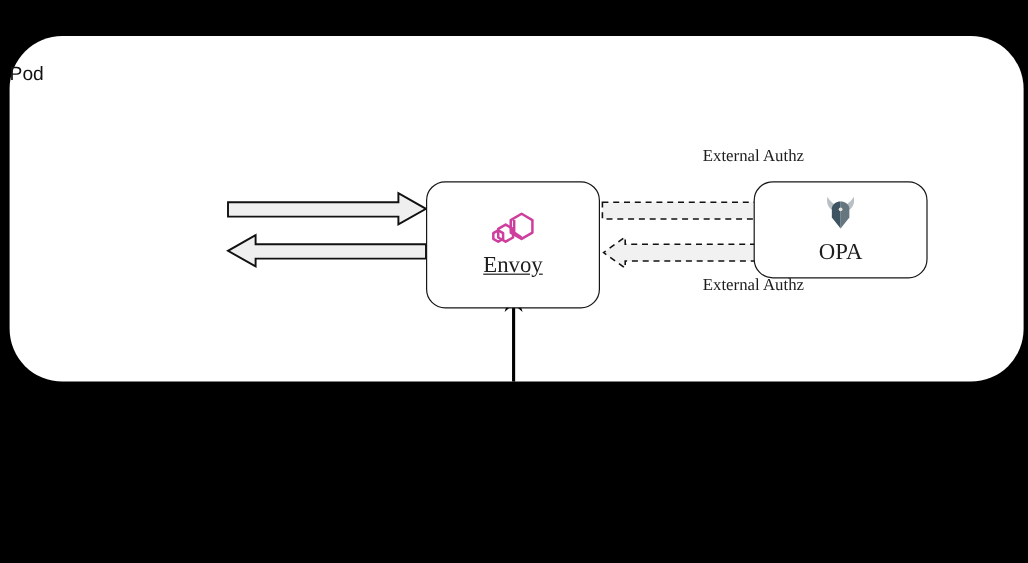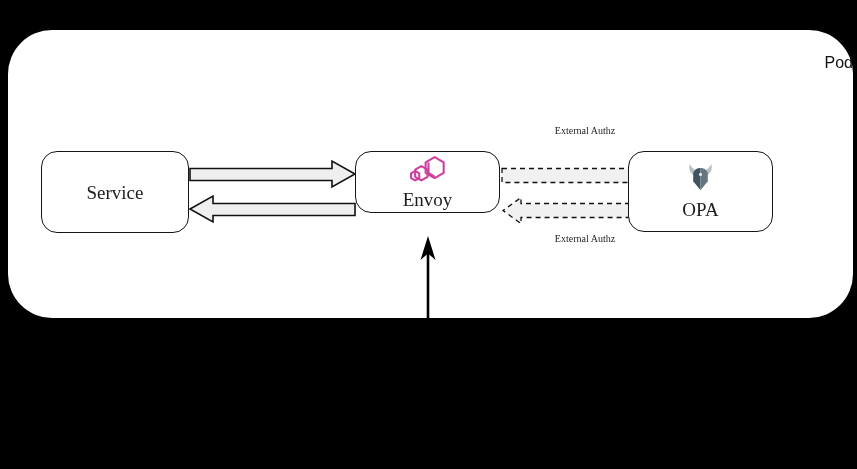--- a/index.html
+++ b/index.html
@@ -24,21 +24,21 @@
     width: 845px;
     height: 288px;
     background: #ffffff;
     border-radius: 44px;
   }
   .pod-label {
     position: absolute;
     left: 0;
     top: 24px;
     width: 100%;
-    text-align: right;
+    text-align: left;
     font-family: "Liberation Sans", sans-serif;
     font-size: 16px;
     color: #111111;
   }
   .arrows {
     position: absolute;
     left: 0;
     top: 0;
   }
   .node {
@@ -52,28 +52,28 @@
     align-items: center;
     justify-content: center;
     color: #1d1d1d;
   }
   .node .node-label {
     font-size: 19px;
     line-height: 21px;
     color: #1d1d1d;
   }
   .node-service { left: 41px;  top: 151px; width: 148px; height: 82px; }
-  .node-envoy   { left: 355px; top: 151px; width: 145px; height: 62px; }
+  .node-envoy   { left: 355px; top: 151px; width: 145px; height: 106px; text-decoration: underline; }
   .node-opa     { left: 628px; top: 151px; width: 145px; height: 81px; }
   .node .icon { display: block; margin-bottom: 1px; }
   .edge-label {
     position: absolute;
     width: 170px;
-    text-align: center;
-    font-size: 10px;
+    text-align: right;
+    font-size: 14px;
     line-height: 17.5px;
     color: #1d1d1d;
   }
   .edge-label span { display: block; }
   .label-request  { left: 500px; top: 122px; }
   .label-response { left: 500px; top: 230px; }
 </style>
 </head>
 <body>
 
@@ -90,23 +90,20 @@
     <path d="M 355,203.5 L 213,203.5 L 213,196 L 190,209 L 213,222 L 213,215.5 L 355,215.5 Z" fill="#efefef" stroke="#111111" stroke-width="1.6" stroke-linejoin="miter"></path>
 
     <path d="M 502,168.5 L 649,168.5 L 649,162.5 L 667,175.5 L 649,188.5 L 649,182.5 L 502,182.5 Z" fill="#f1f1f1" stroke="#111111" stroke-width="1.3" stroke-dasharray="5 4"></path>
 
     <path d="M 666,203.5 L 521,203.5 L 521,197.5 L 503,210.5 L 521,223.5 L 521,217.5 L 666,217.5 Z" fill="#f1f1f1" stroke="#111111" stroke-width="1.3" stroke-dasharray="5 4"></path>
 
     <line x1="428" y1="318" x2="428" y2="251" stroke="#000000" stroke-width="2.6"></line>
     <path d="M 428,236 L 420.5,260 L 428,253.5 L 435.5,260 Z" fill="#000000"></path>
   </svg>
 
-  <div class="node node-service">
-    <span class="node-label">Service</span>
-  </div>
 
   <div class="node node-envoy">
     <span class="icon">
       <svg width="38" height="29" viewBox="0 0 40 30">
         <g fill="none" stroke="#ce3f9d" stroke-width="2.2" stroke-linejoin="round">
           <polygon points="6.5,16.5 10.8,19 10.8,24 6.5,26.5 2.2,24 2.2,19"></polygon>
           <polygon points="13,11.5 19.5,15.2 19.5,22.8 13,26.5 6.5,22.8 6.5,15.2"></polygon>
           <polygon points="27,2 36.5,7.5 36.5,18.5 27,24 17.5,18.5 17.5,7.5"></polygon>
           <path d="M 20.5,7.5 L 20.5,18.5 L 27,22.8"></path>
         </g>

